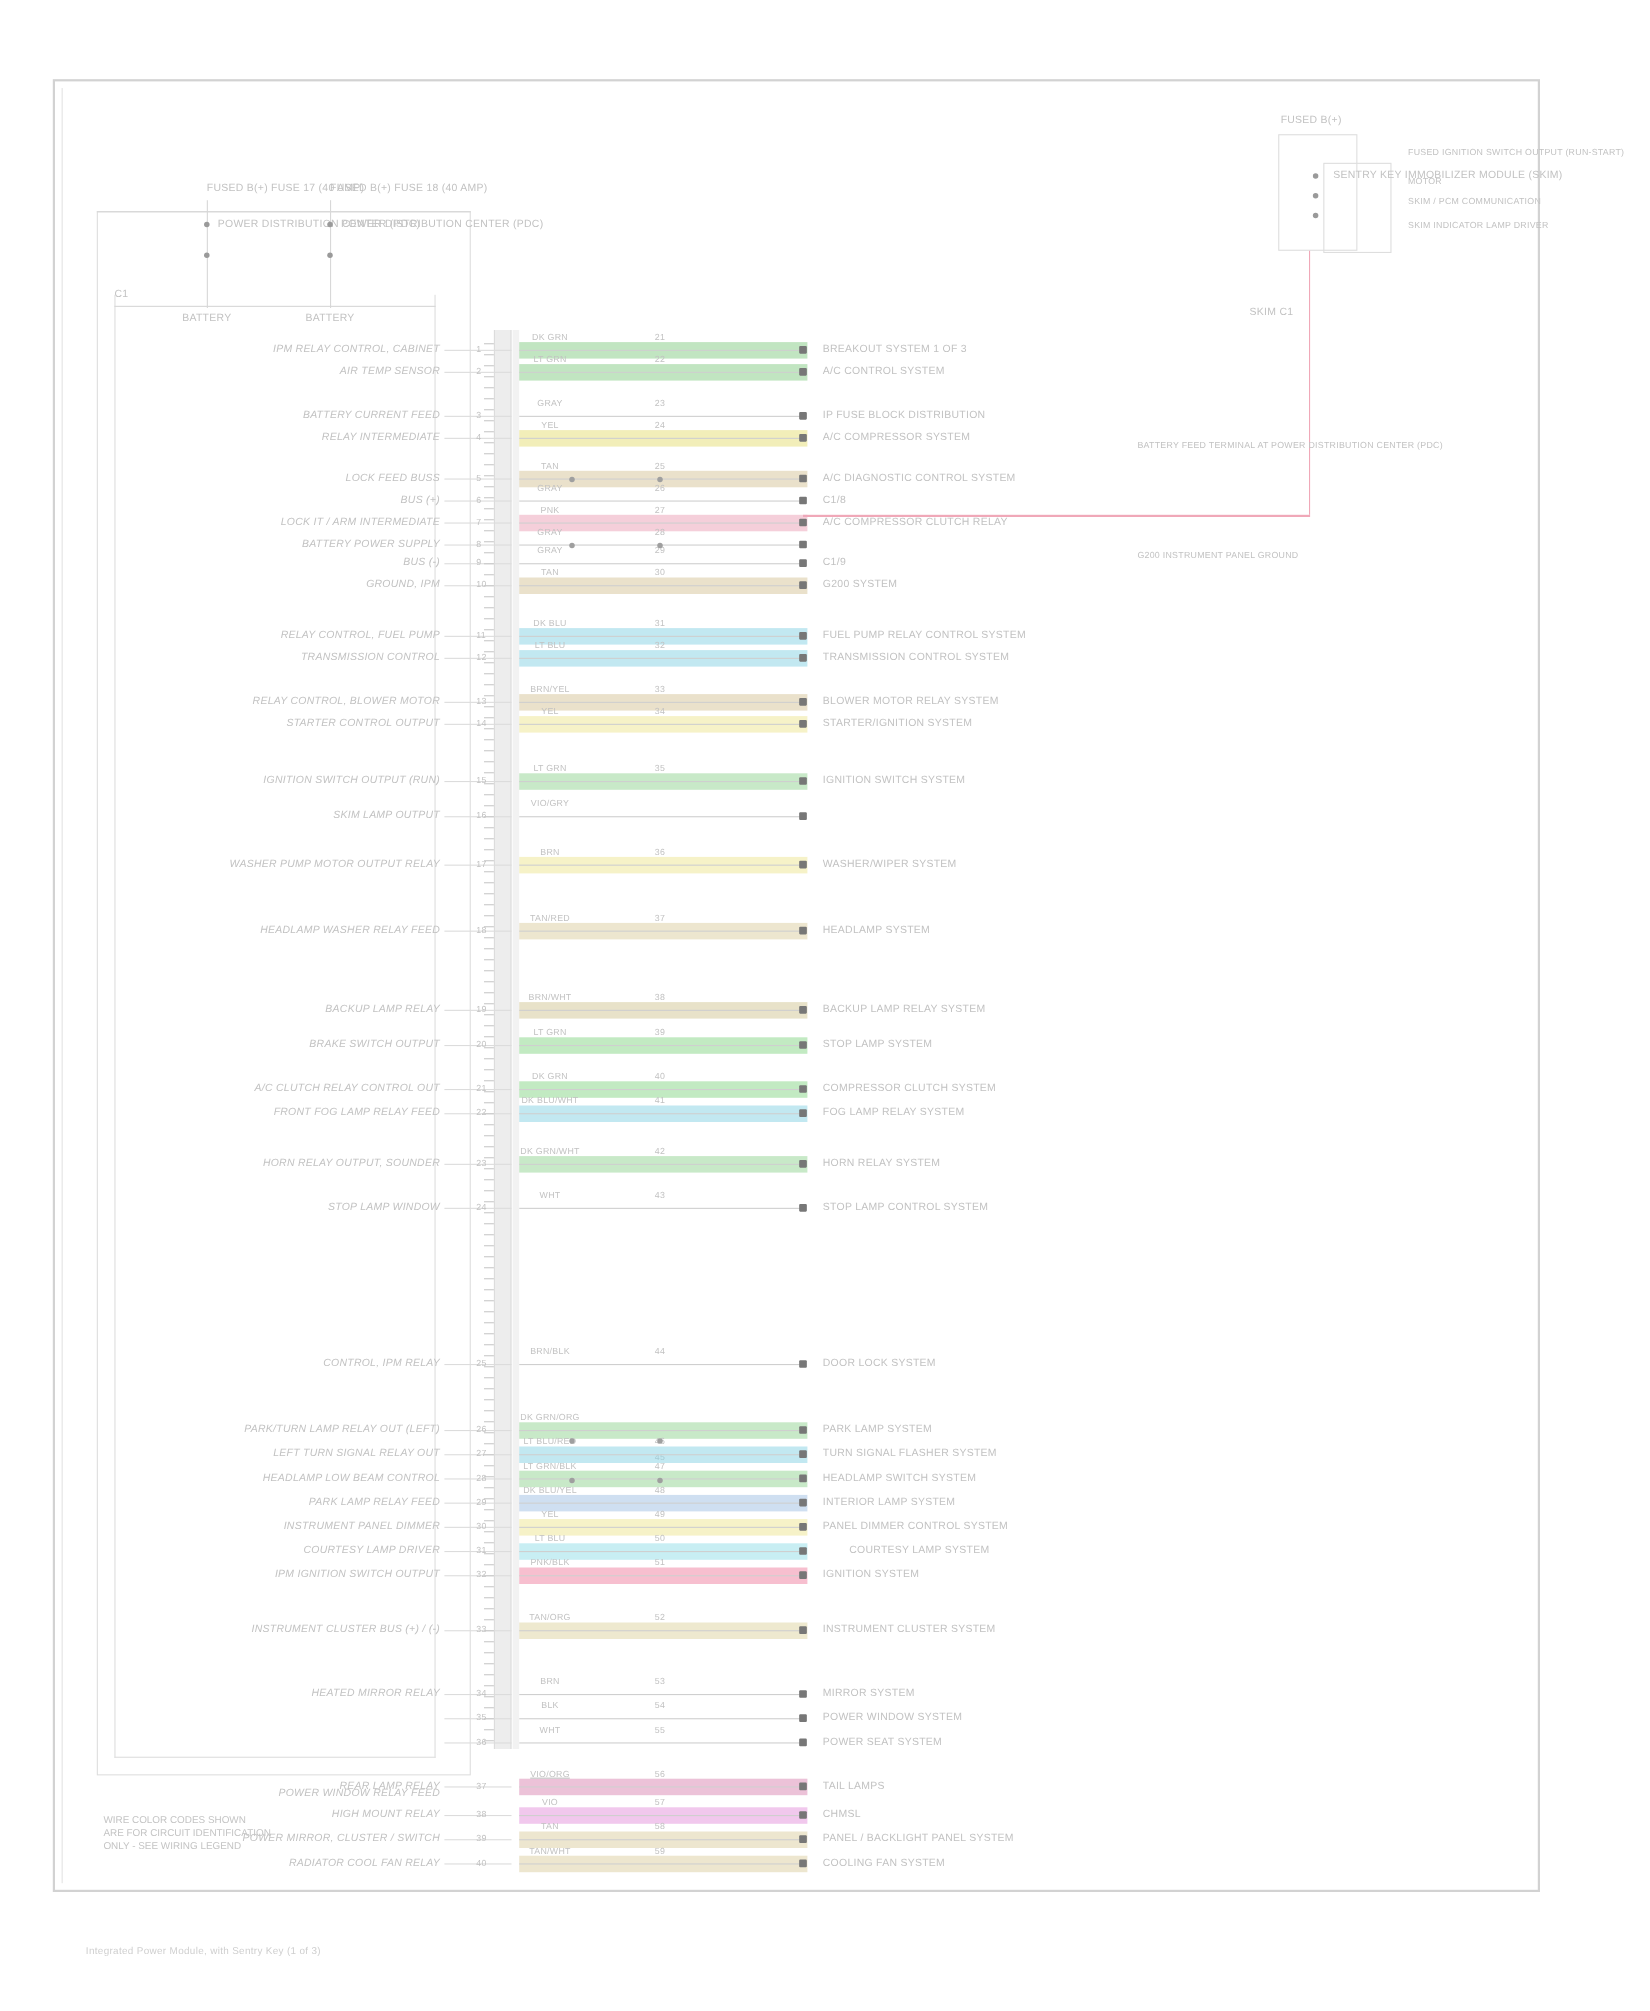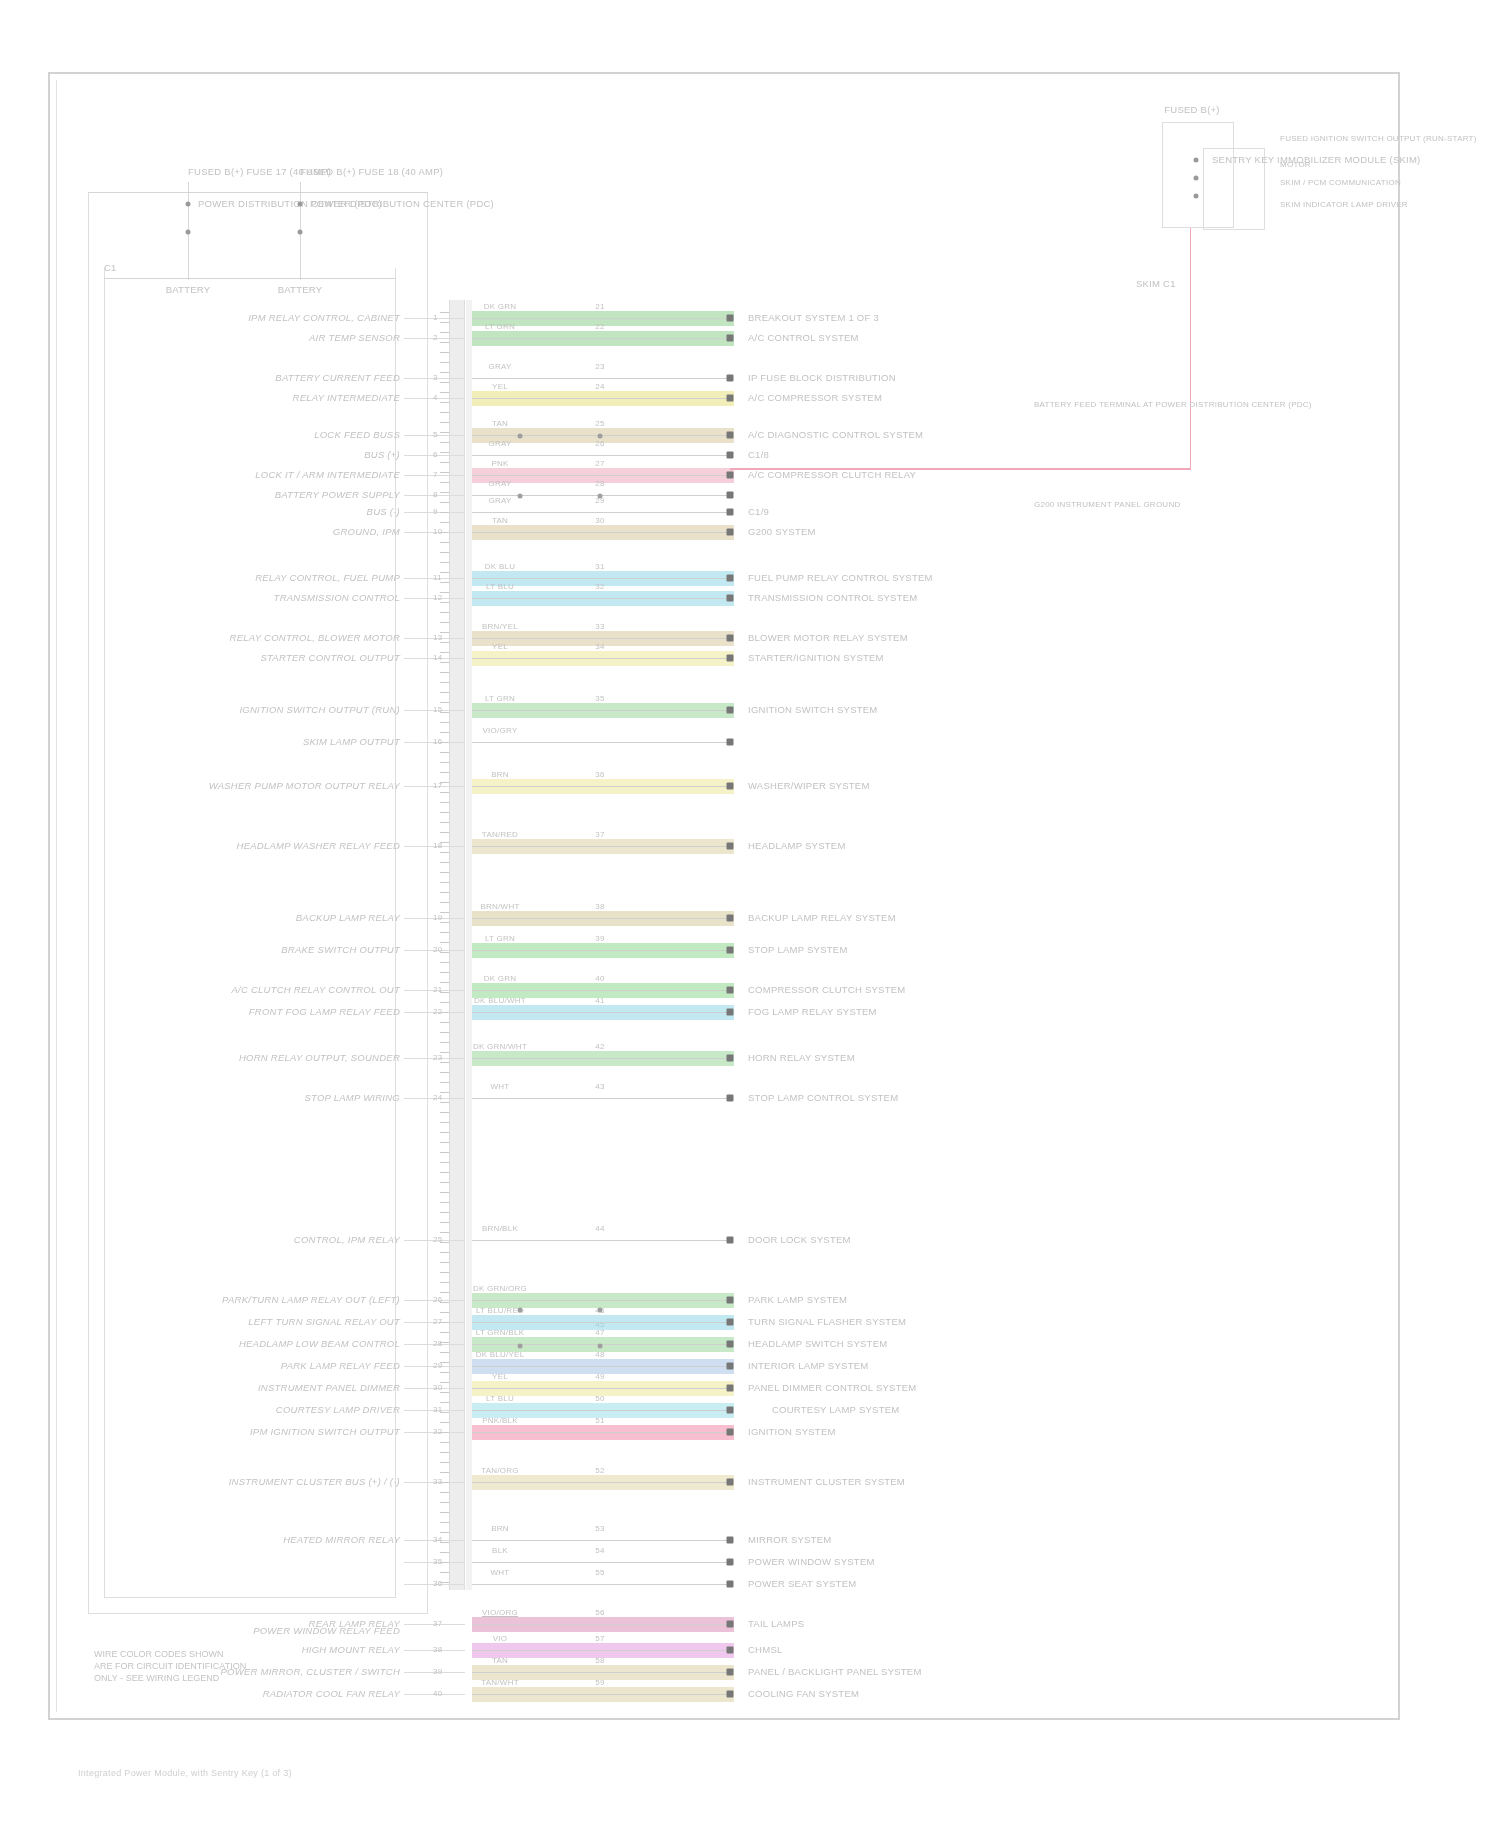--- a/index.html
+++ b/index.html
@@ -320,21 +320,21 @@
       <div class="wire" style="left: 472px; top: 1058px; width: 258px; background: rgb(207, 207, 207);"></div>
       <div class="wire" style="left: 404px; top: 1058px; width: 61px; background: rgb(220, 220, 220);"></div>
       <div class="t r" style="left: 400px; top: 1052px;">HORN RELAY OUTPUT, SOUNDER</div>
       <div class="t tiny c" style="left: 500px; top: 1042px;">DK GRN/WHT</div>
       <div class="t tiny" style="left: 433px; top: 1053px;">23</div>
       <div class="t tiny c" style="left: 600px; top: 1042px;">42</div>
       <div class="pin" style="left: 730px; top: 1058px;"></div>
       <div class="t" style="left: 748px; top: 1052px;">HORN RELAY SYSTEM</div>
       <div class="wire" style="left: 472px; top: 1098px; width: 258px; background: rgb(207, 207, 207);"></div>
       <div class="wire" style="left: 404px; top: 1098px; width: 61px; background: rgb(220, 220, 220);"></div>
-      <div class="t r" style="left: 400px; top: 1092px;">STOP LAMP WIRING</div>
+      <div class="t r" style="left: 400px; top: 1092px;">STOP LAMP WINDOW</div>
       <div class="t tiny c" style="left: 500px; top: 1082px;">WHT</div>
       <div class="t tiny" style="left: 433px; top: 1093px;">24</div>
       <div class="t tiny c" style="left: 600px; top: 1082px;">43</div>
       <div class="pin" style="left: 730px; top: 1098px;"></div>
       <div class="t" style="left: 748px; top: 1092px;">STOP LAMP CONTROL SYSTEM</div>
       <div class="wire" style="left: 472px; top: 1240px; width: 258px; background: rgb(207, 207, 207);"></div>
       <div class="wire" style="left: 404px; top: 1240px; width: 61px; background: rgb(220, 220, 220);"></div>
       <div class="t r" style="left: 400px; top: 1234px;">CONTROL, IPM RELAY</div>
       <div class="t tiny c" style="left: 500px; top: 1224px;">BRN/BLK</div>
       <div class="t tiny" style="left: 433px; top: 1235px;">25</div>

